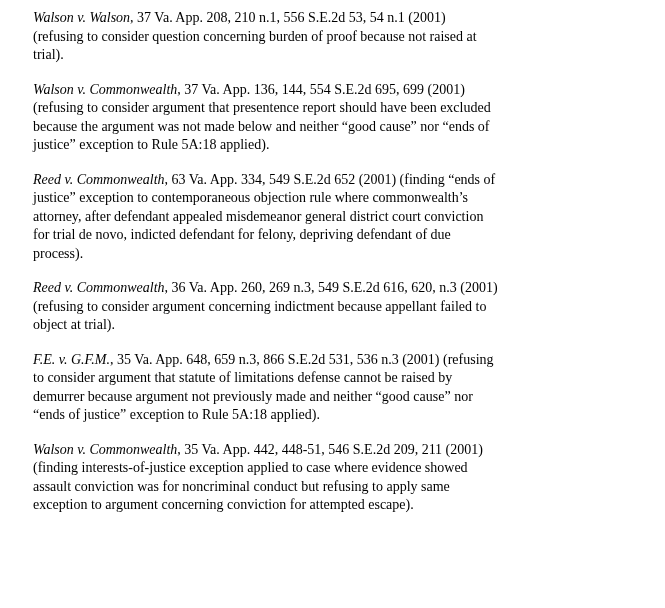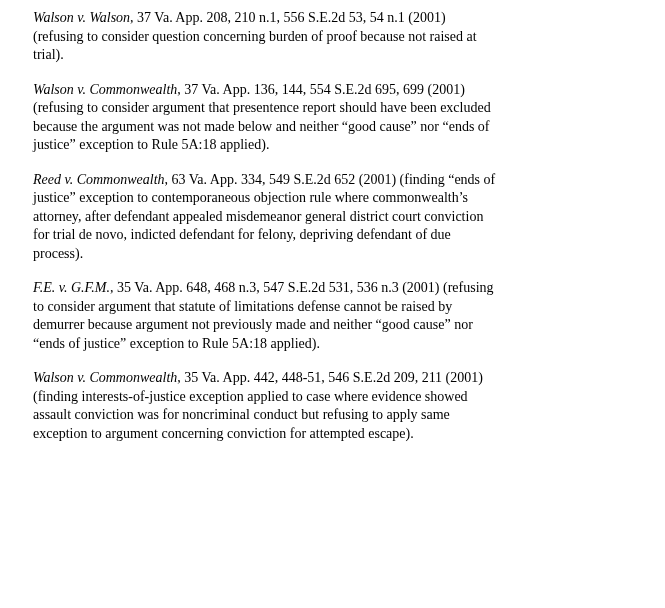--- a/index.html
+++ b/index.html
@@ -47,22 +47,25 @@
 (refusing to consider argument that presentence report should have been excluded
 because the argument was not made below and neither “good cause” nor “ends of
 justice” exception to Rule 5A:18 applied).</span></p>
 
   <p class="citation"><i class="case-name">Reed v. Commonwealth</i><span class="rest">, 63 Va. App. 334, 549 S.E.2d 652 (2001) (finding “ends of
 justice” exception to contemporaneous objection rule where commonwealth’s
 attorney, after defendant appealed misdemeanor general district court conviction
 for trial de novo, indicted defendant for felony, depriving defendant of due
 process).</span></p>
 
+  <p class="citation"><i class="case-name">Reed v. Commonwealth</i><span class="rest">, 36 Va. App. 260, 269 n.3, 549 S.E.2d 616, 620, n.3 (2001)
+(refusing to consider argument concerning indictment because appellant failed to
+object at trial).</span></p>
 
-  <p class="citation"><i class="case-name">F.E. v. G.F.M.</i><span class="rest">, 35 Va. App. 648, 468 n.3, 547 S.E.2d 531, 536 n.3 (2001) (refusing
+  <p class="citation"><i class="case-name">F.E. v. G.F.M.</i><span class="rest">, 35 Va. App. 648, 659 n.3, 866 S.E.2d 531, 536 n.3 (2001) (refusing
 to consider argument that statute of limitations defense cannot be raised by
 demurrer because argument not previously made and neither “good cause” nor
 “ends of justice” exception to Rule 5A:18 applied).</span></p>
 
   <p class="citation"><i class="case-name">Walson v. Commonwealth</i><span class="rest">, 35 Va. App. 442, 448-51, 546 S.E.2d 209, 211 (2001)
 (finding interests-of-justice exception applied to case where evidence showed
 assault conviction was for noncriminal conduct but refusing to apply same
 exception to argument concerning conviction for attempted escape).</span></p>
 
 

